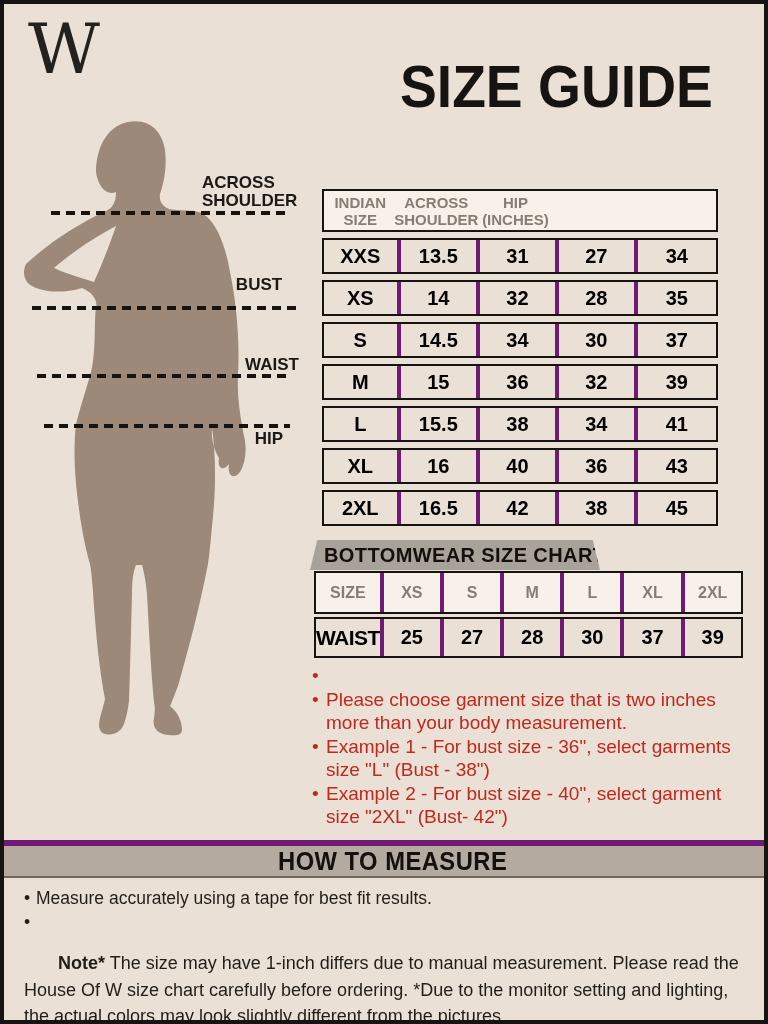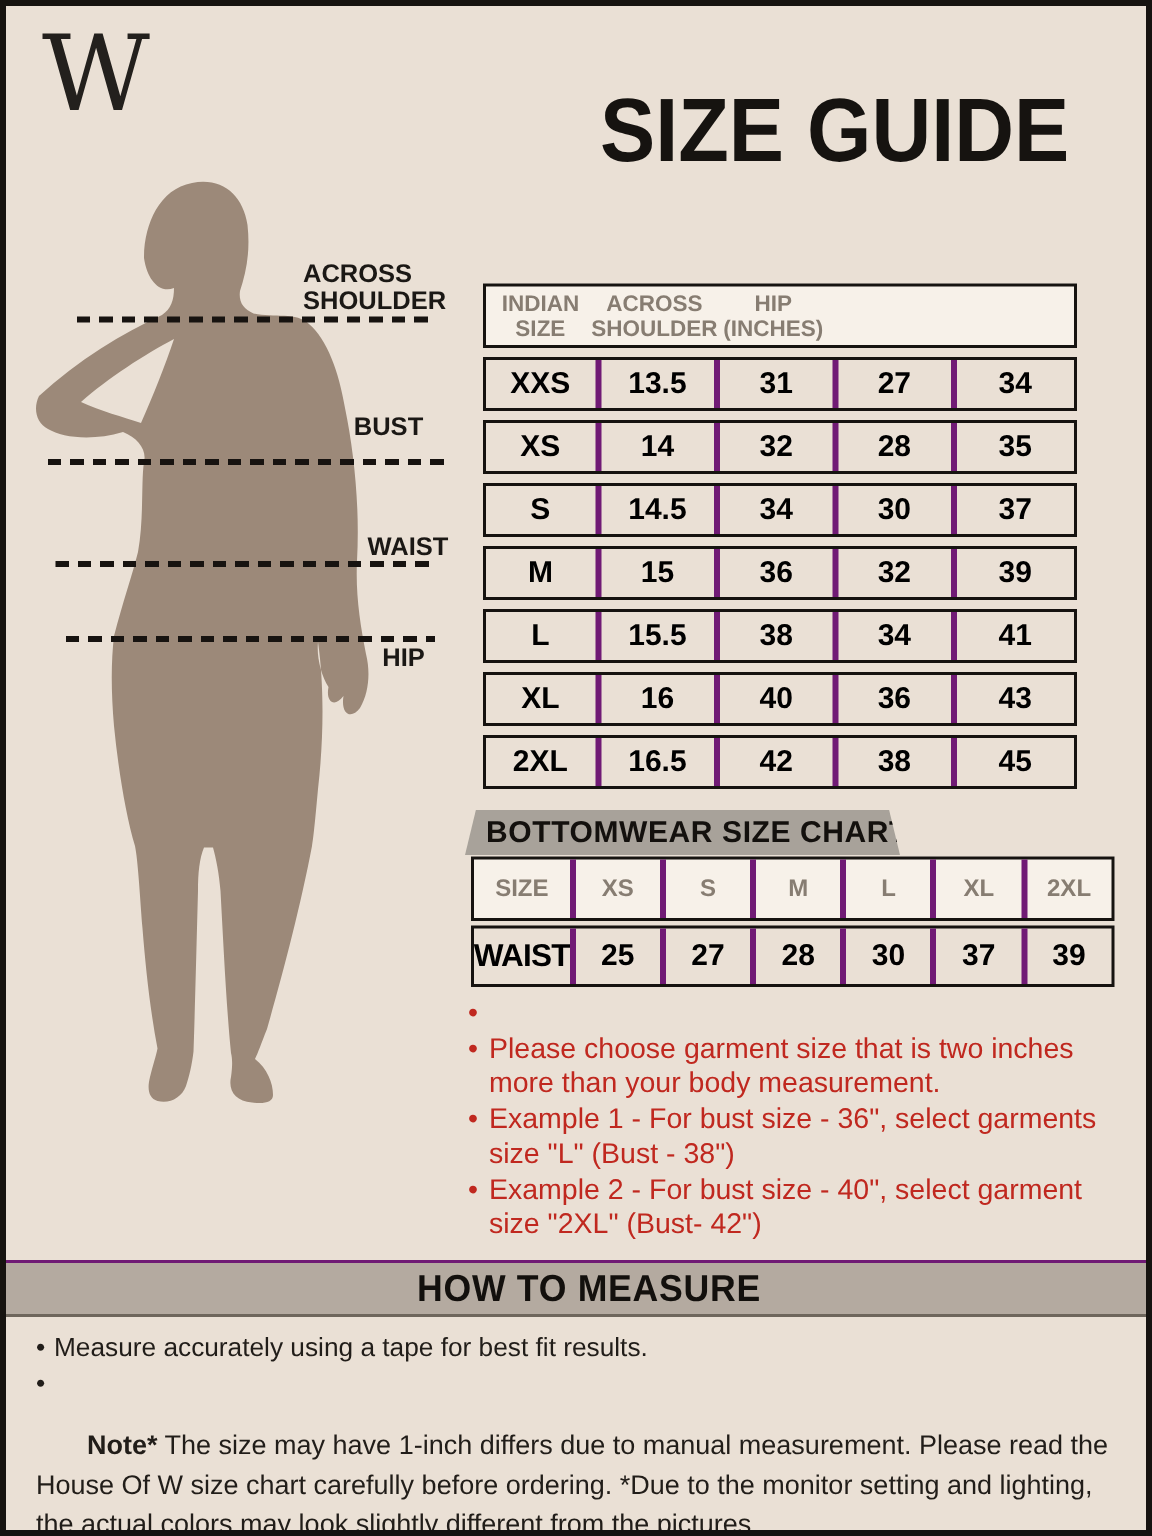--- a/index.html
+++ b/index.html
@@ -71,21 +71,21 @@
   .tbl-bottom .cell:nth-child(1){ width:15.0%; }
   .tbl-bottom .cell:nth-child(n+2){ width:14.16%; }
   .tbl-bottom .tdata .cell:first-child { font-size:21px; letter-spacing:-0.5px; }
   
   .red-notes { position:absolute; left:308px; top:660px; width:448px; list-style:none; }
   .red-notes li { display:flex; color:#C0281F; font-size:19px; line-height:23.5px; }
   .red-notes .bullet { width:14px; flex:0 0 14px; }
   
   .band {
     position:absolute; left:0; top:836px; width:760px; height:38px;
-    background:#B4AAA0; border-top:2px solid #701a75; border-bottom:2px solid #6e665c;
+    background:#B4AAA0; border-top:6px solid #701a75; border-bottom:2px solid #6e665c;
     display:flex; align-items:center; justify-content:center;padding-left:18px;
   }
   .band .band-title {
     font-size:25px; font-weight:bold; color:#13100d; letter-spacing:0.5px;
     transform:scaleX(0.95);
   }
   
   .measure-notes { position:absolute; left:20px; top:882px; width:700px; list-style:none; }
   .measure-notes li { display:flex; color:#211d19; font-size:17.5px; line-height:24px; }
   .measure-notes .bullet { width:12px; flex:0 0 12px; }

